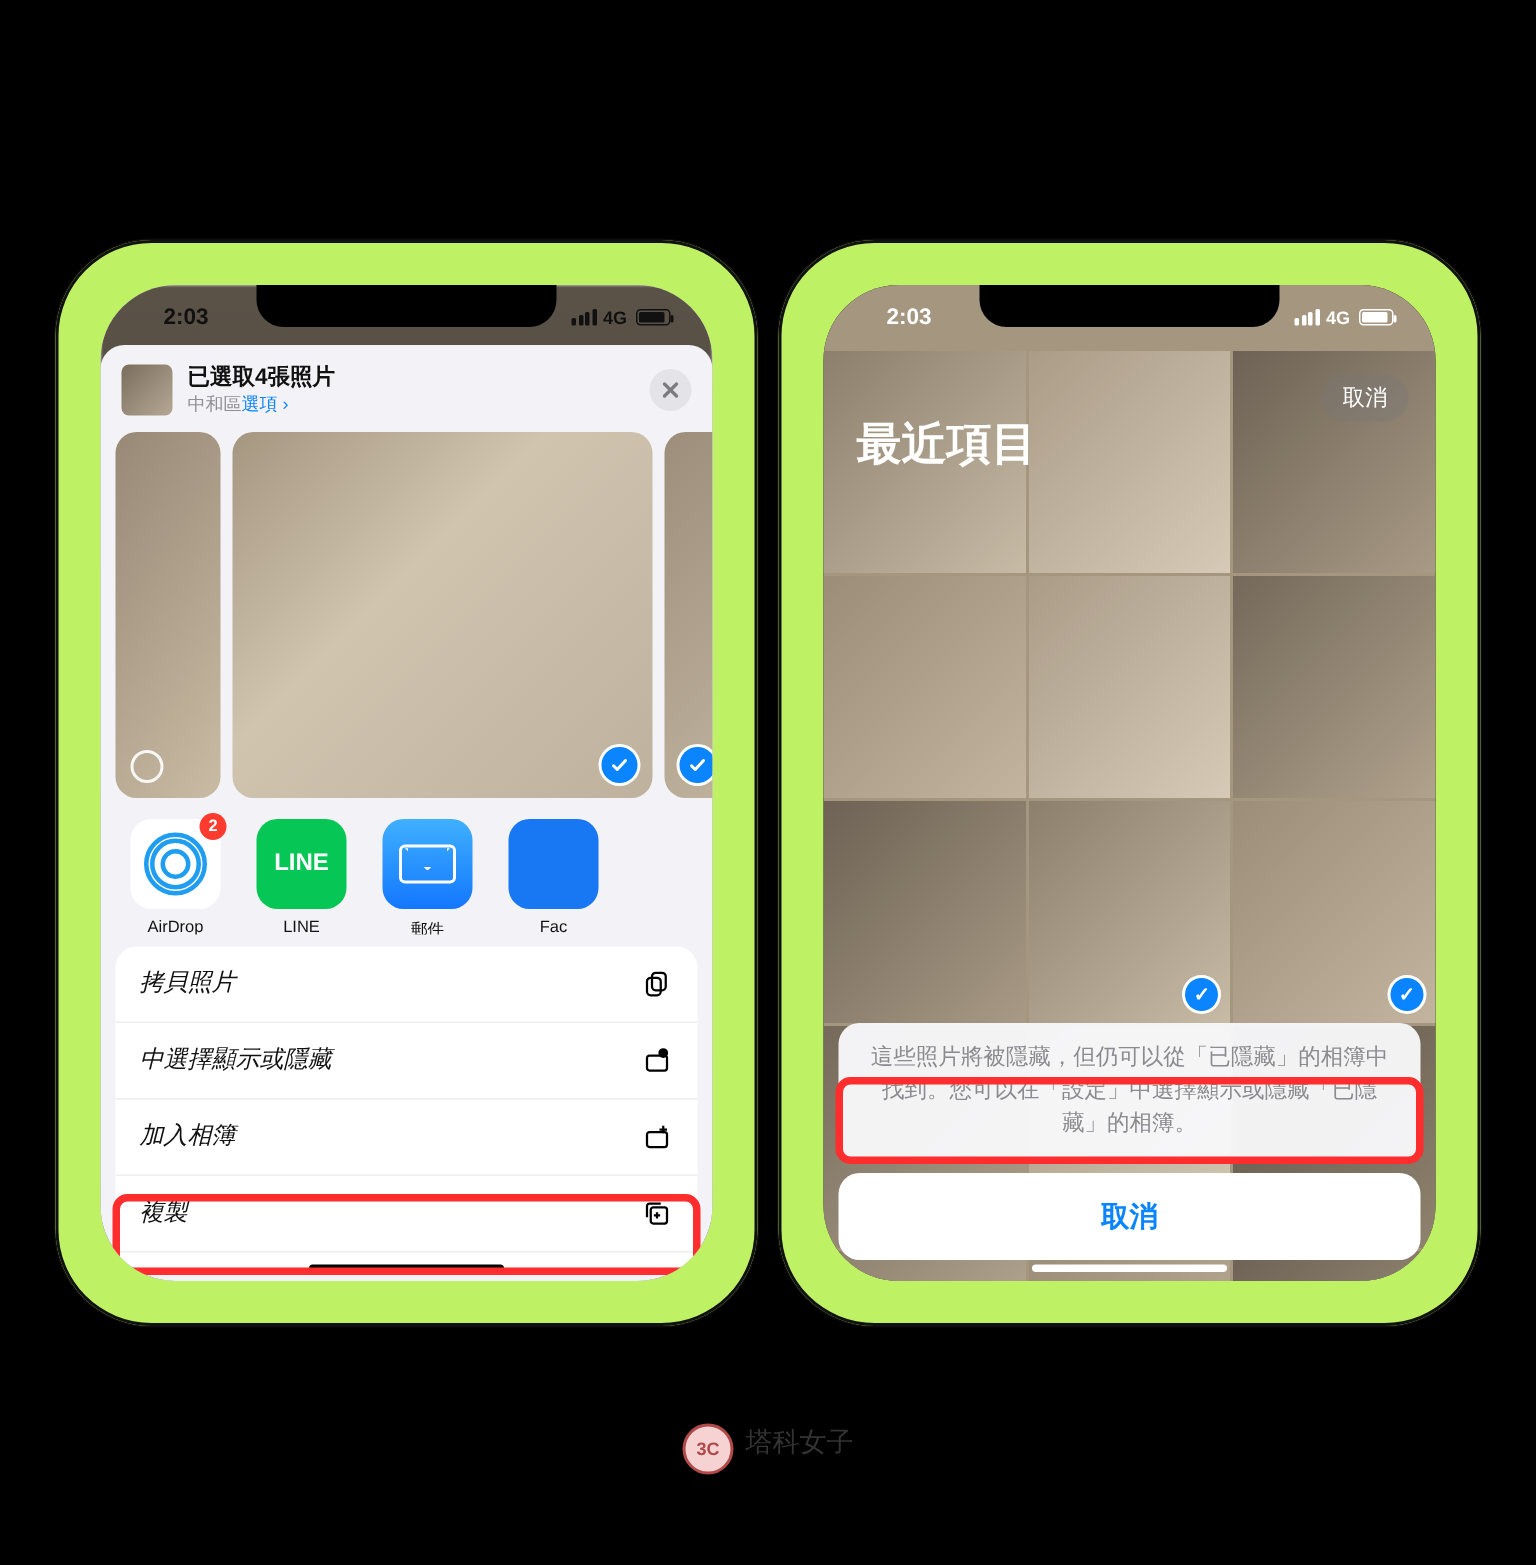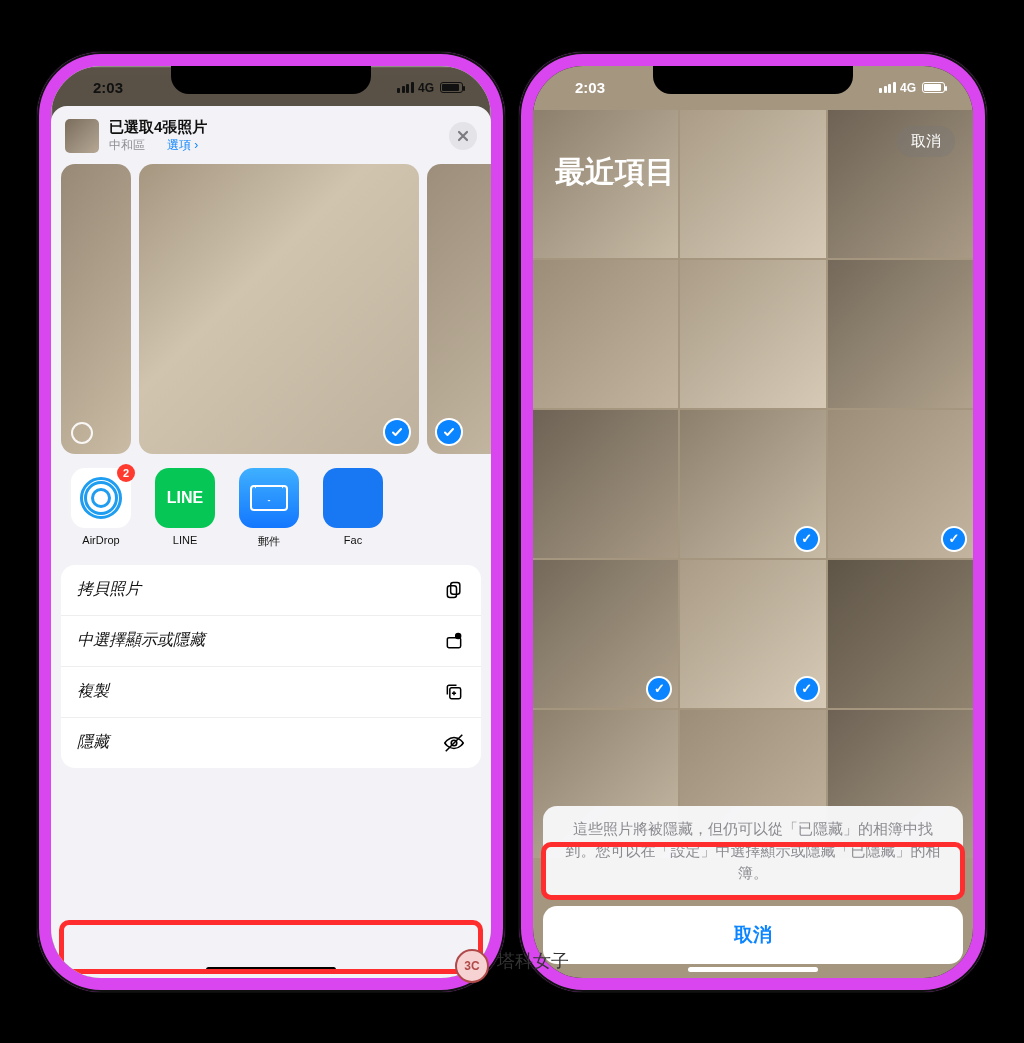--- a/index.html
+++ b/index.html
@@ -15,24 +15,24 @@
     position: relative;
     width: 1024px;
     height: 1043px;
     display: flex;
     justify-content: center;
     align-items: center;
     gap: 14px;
   }
   .phone {
     width: 468px;
-    height: 940px;
-    background: #d946ef;
+    height: 724px;
+    background: #bef264;
     border-radius: 64px;
-    padding: 14px;
+    padding: 30px;
     position: relative;
     box-shadow: inset 0 0 0 2px #111, 0 0 0 1px rgba(255,255,255,.05);
   }
   .screen {
     width: 100%;
     height: 100%;
     background: #fff;
     border-radius: 50px;
     overflow: hidden;
     position: relative;
@@ -91,21 +91,21 @@
   .share-head {
     display:flex; align-items:center; gap:10px;
     padding:12px 14px 10px;
   }
   .share-head .thumb {
     width:34px;height:34px;border-radius:5px;
     background:linear-gradient(135deg,#7a6d5c,#b6a895);
   }
   .share-head .meta{flex:1;min-width:0}
   .share-head .title{font-size:15px;font-weight:600;color:#111}
-  .share-head .sub{font-size:12px;display:flex;gap:22px;align-items:flex-end}
+  .share-head .sub{font-size:12px;display:flex;gap:0;align-items:flex-end}
   .share-head .loc{color:#8e8e93}
   .share-head .opt{color:#0a84ff}
   .close-x{
     width:28px;height:28px;border-radius:14px;background:#e4e3e8;
     display:flex;align-items:center;justify-content:center;color:#7b7b80;font-size:16px;font-weight:700;
   }
   .strip {
     display:flex; gap:8px; padding:0 0 0 10px; overflow:hidden; height:290px;
   }
   .strip .card {
@@ -301,20 +301,29 @@
           <div class="act">
             <span>中選擇顯示或隱藏</span>
             <span class="ic">
               <svg width="20" height="20" viewBox="0 0 24 24" fill="none" stroke="currentColor" stroke-width="1.8">
                   <rect x="4" y="8" width="16" height="12" rx="2"></rect>
                   <circle cx="17" cy="6" r="3" fill="currentColor"></circle>
                 </svg>
             </span>
           </div>
           <div class="act">
+            <span>加入相簿</span>
+            <span class="ic">
+              <svg width="20" height="20" viewBox="0 0 24 24" fill="none" stroke="currentColor" stroke-width="1.8">
+                  <rect x="4" y="8" width="16" height="12" rx="2"></rect>
+                  <path d="M14 6h6M17 3v6"></path>
+                </svg>
+            </span>
+          </div>
+          <div class="act">
             <span>複製</span>
             <span class="ic">
               <svg width="20" height="20" viewBox="0 0 24 24" fill="none" stroke="currentColor" stroke-width="1.8">
                   <rect x="7" y="7" width="13" height="13" rx="2"></rect>
                   <path d="M4 15V6a2 2 0 012-2h9M12 11v5M9.5 13.5h5"></path>
                 </svg>
             </span>
           </div>
           <div class="act">
             <span>隱藏</span>

